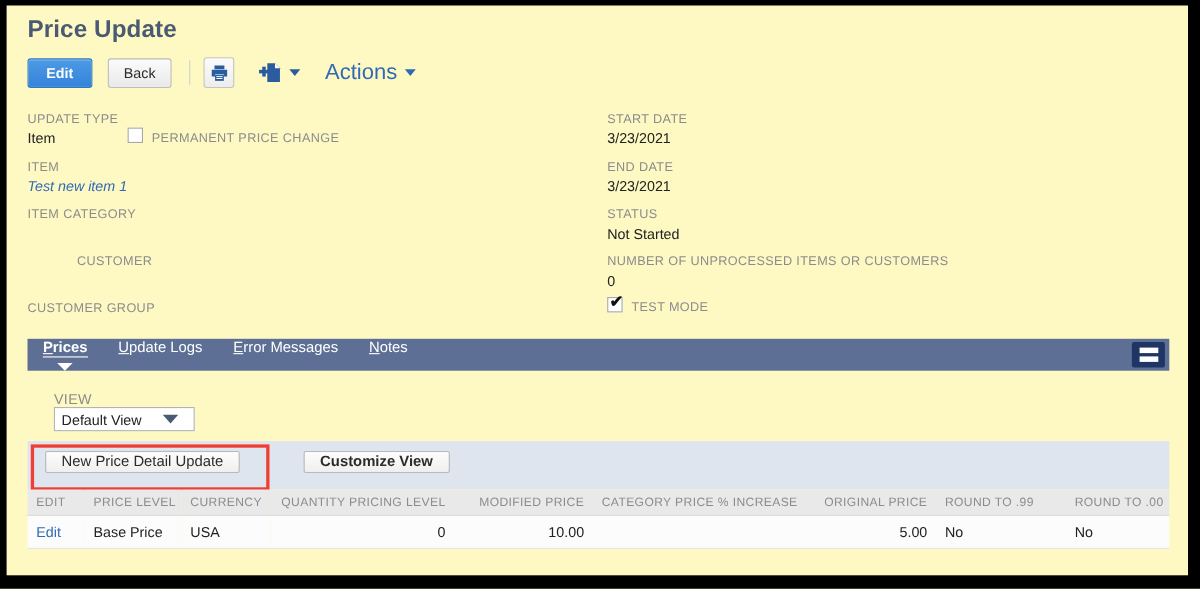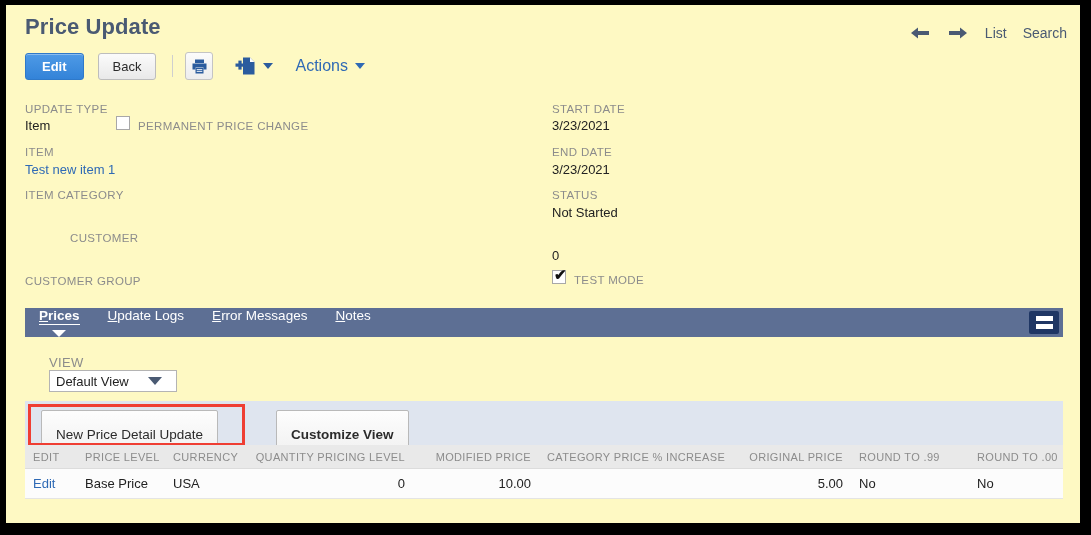--- a/index.html
+++ b/index.html
@@ -94,21 +94,21 @@
   }
   .caret-dn {
     width: 0; height: 0;
     border-left: 5px solid transparent;
     border-right: 5px solid transparent;
     border-top: 6px solid #2b5c9e;
     margin-left: 6px;
   }
   #actions-link {
     margin-left: 22px;
-    font-size: 16px;
+    font-size: 20px;
     color: #2f6ab5;
     cursor: pointer;
     display: flex;
     align-items: center;
   }
   #actions-link .caret-dn { border-top-color: #2f6ab5; margin-left: 7px; }
 
   
   #topnav {
     position: absolute;
@@ -264,21 +264,21 @@
     background: #dfe5ef;
   }
   .strip-btn {
     position: absolute;
     top: 9px;
     background: linear-gradient(#fdfdfd, #efefef);
     border: 1px solid #b9b9b9;
     border-radius: 2px;
     font-size: 13.5px;
     color: #2b2b2b;
-    padding: 16px 14px;
+    padding: 1px 14px;
     cursor: pointer;
     line-height: 16px;
   }
   #new-price-btn { left: 16px; }
   #customize-btn { left: 251px; font-weight: bold; }
 
   #redbox {
     position: absolute;
     left: 22px;
     top: 399px;
@@ -321,34 +321,20 @@
   .al-l { text-align: left; }
   .al-r { text-align: right; }
 </style>
 </head>
 <body>
 
 <div id="frame">
 
   <div id="page-title">Price Update</div>
 
-  <div id="topnav">
-    <span>
-      <svg class="arrow-ico" viewBox="0 0 22 16" aria-hidden="true">
-        <path d="M2 8 L9 2.5 L9 6 L20 6 L20 10 L9 10 L9 13.5 Z" fill="#4a5a73"></path>
-      </svg>
-    </span>
-    <span>
-      <svg class="arrow-ico" viewBox="0 0 22 16" aria-hidden="true">
-        <path d="M20 8 L13 2.5 L13 6 L2 6 L2 10 L13 10 L13 13.5 Z" fill="#4a5a73"></path>
-      </svg>
-    </span>
-    <span class="navlink">List</span>
-    <span class="navlink">Search</span>
-  </div>
 
   <div id="toolbar">
     <button class="btn-primary">Edit</button>
     <button class="btn-default">Back</button>
 
     <span class="tb-sep"></span>
 
     <span class="icon-btn">
       <svg width="17" height="17" viewBox="0 0 17 17" aria-hidden="true">
         <path d="M4 1.5 h9 v3.5 h-9 z" fill="#2b5c9e"></path>
@@ -375,40 +361,41 @@
     </span>
   </div>
 
   <div class="field-label" style="left:19px; top:98px;">Update Type</div>
   <div class="field-value" style="left:19px; top:113px;">Item</div>
 
   <div class="cbox" style="left:110px; top:111px;"></div>
   <div class="cbox-label" style="left:132px; top:115px;">Permanent Price Change</div>
 
   <div class="field-label" style="left:19px; top:141px;">Item</div>
-  <div class="field-value link" style="left:19px; top:157px;">Test new item 1</div>
+  <div class="field-value link" style="left:19px; top:157px;font-style:italic;">Test new item 1</div>
 
   <div class="field-label" style="left:19px; top:184px;">Item Category</div>
   <div class="field-value" style="left:19px; top:200px;"></div>
 
   <div class="field-label" style="left:16px; top:227px;margin-left:48px;">Customer</div>
   <div class="field-value" style="left:19px; top:243px;"></div>
 
   <div class="field-label" style="left:19px; top:270px;">Customer Group</div>
   <div class="field-value" style="left:19px; top:286px;"></div>
 
   <div class="field-label" style="left:546px; top:98px;">Start Date</div>
   <div class="field-value" style="left:546px; top:113px;">3/23/2021</div>
 
   <div class="field-label" style="left:546px; top:141px;">End Date</div>
   <div class="field-value" style="left:546px; top:157px;">3/23/2021</div>
 
   <div class="field-label" style="left:546px; top:184px;">Status</div>
   <div class="field-value" style="left:546px; top:200px;">Not Started</div>
 
+  <div class="field-label" style="left:546px; top:227px;">Number of Unprocessed Items or Customers</div>
   <div class="field-value" style="left:546px; top:243px;">0</div>
 
   <div class="cbox" style="left:546px; top:265px;">
     <span class="tick">✔</span>
   </div>
   <div class="cbox-label" style="left:568px; top:269px;">Test Mode</div>
 
   <div id="tabbar">
     <div class="tab active">
       <span class="tabtext"><span class="acc">P</span><span>rices</span></span>

